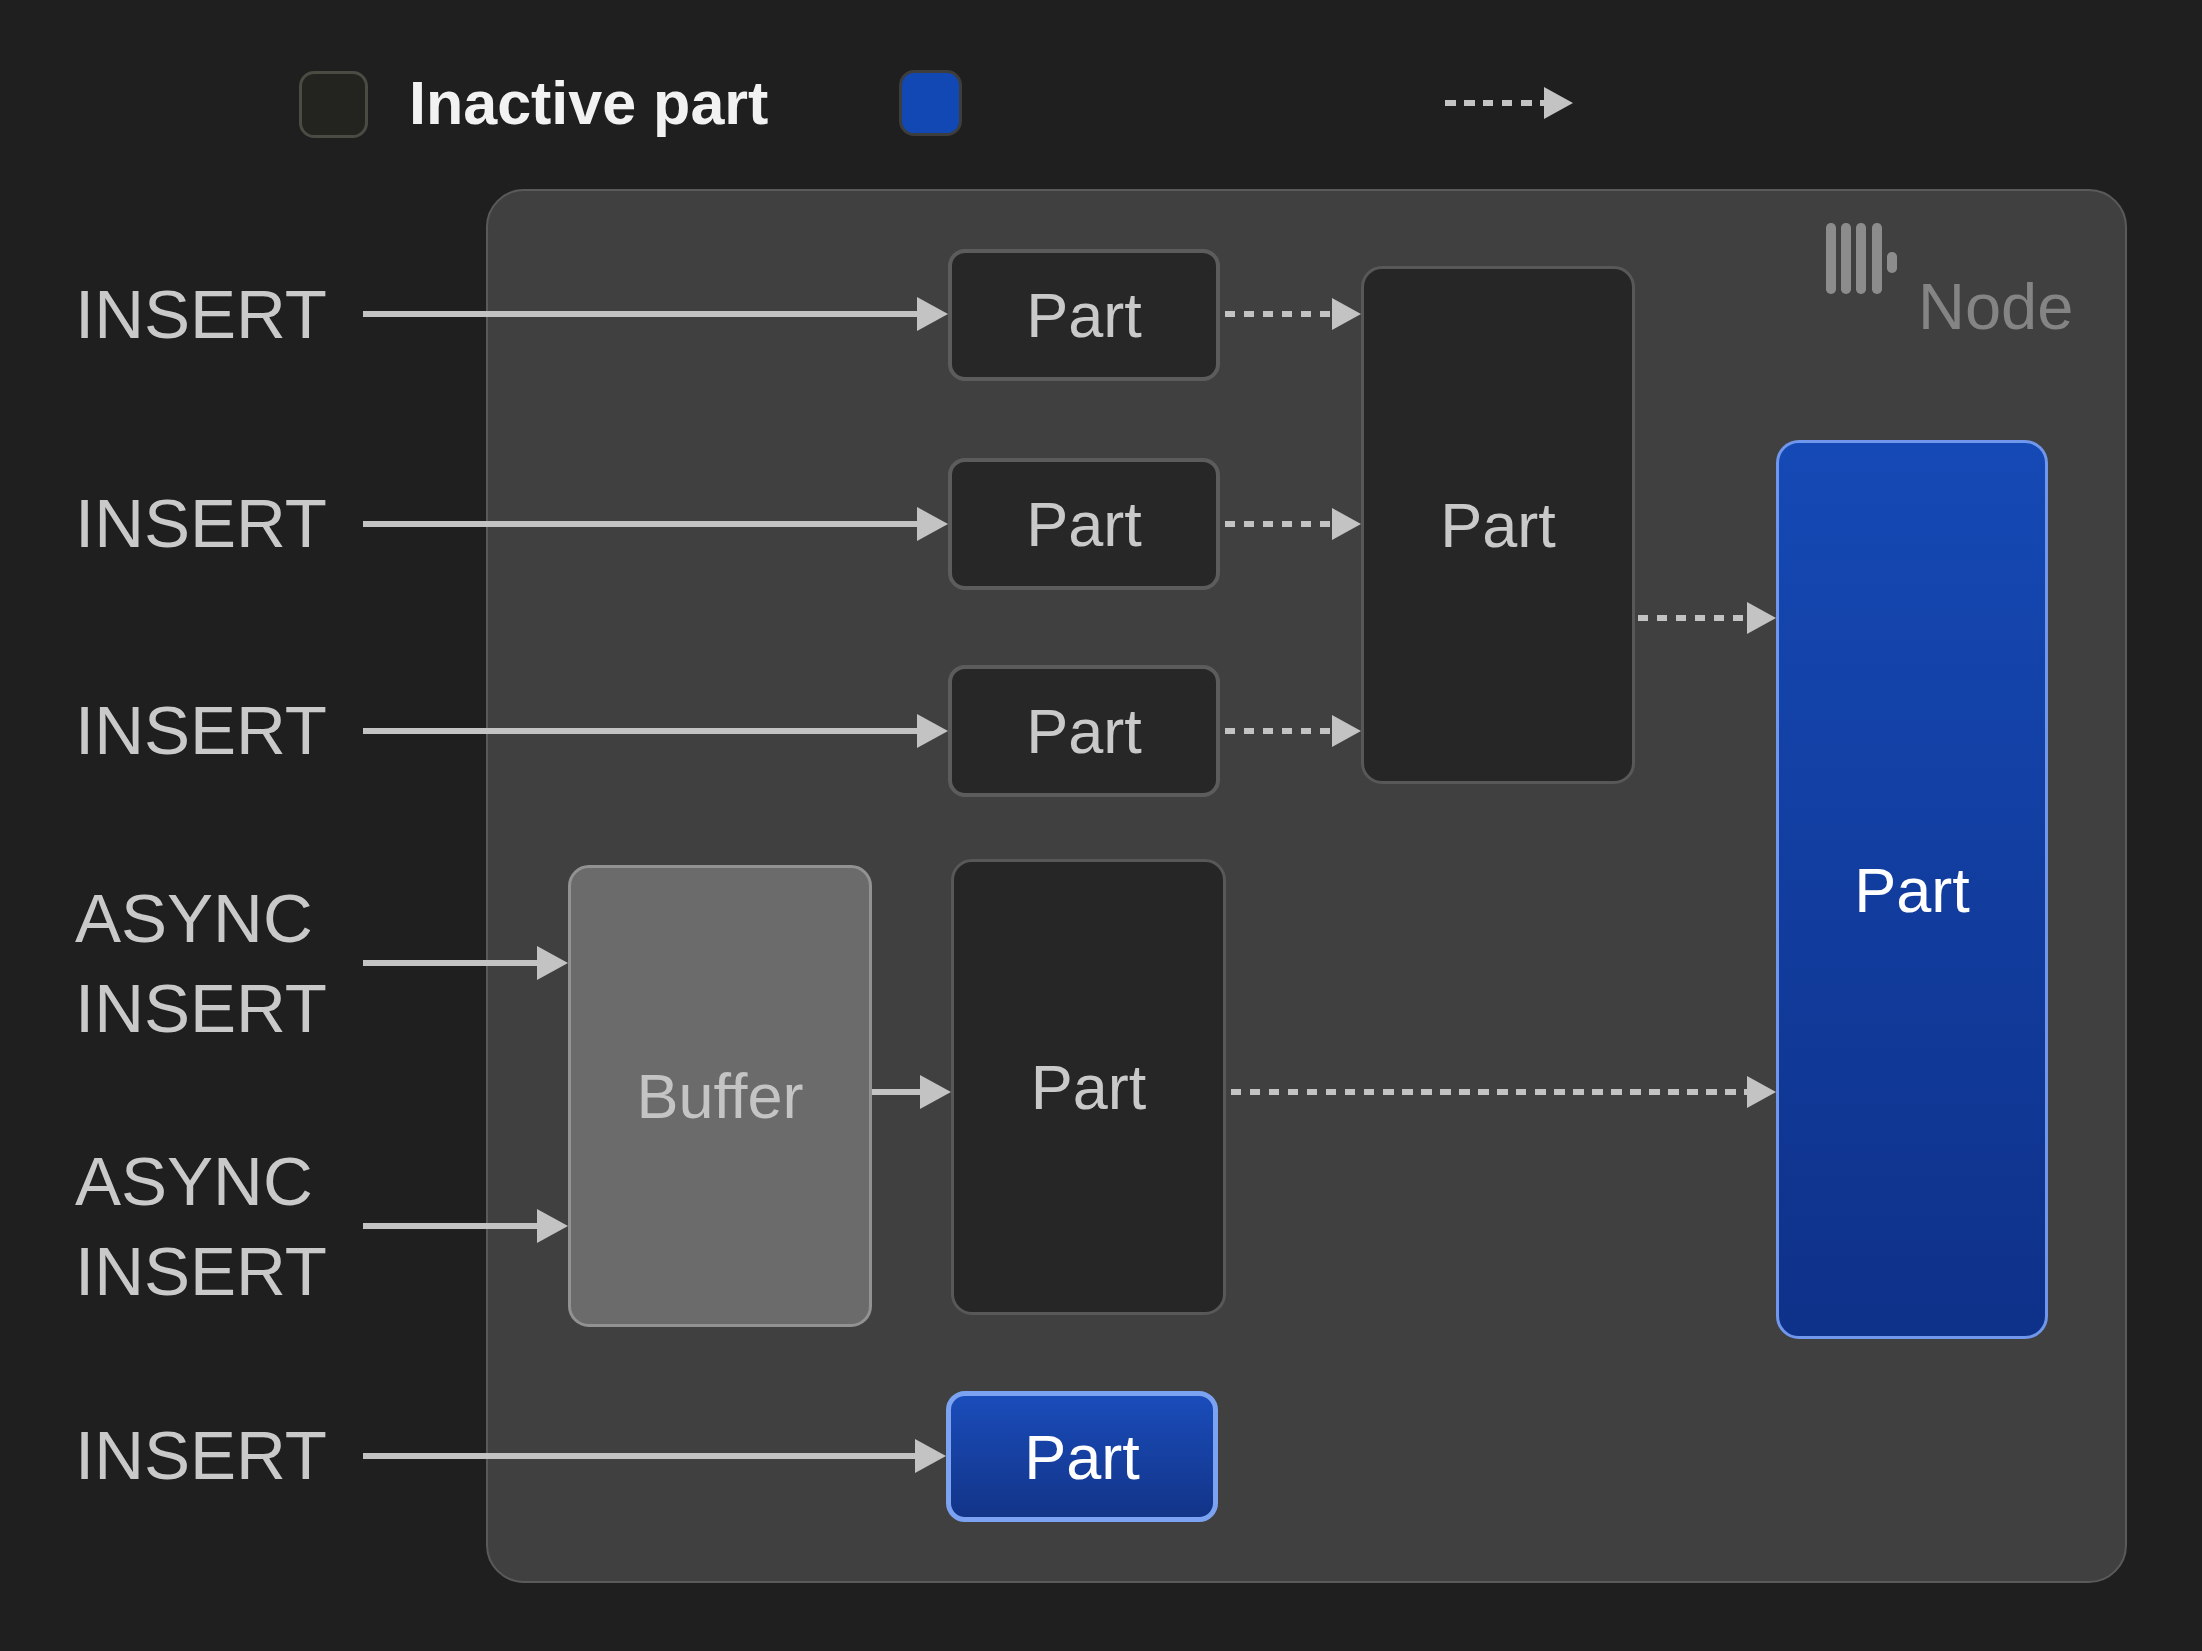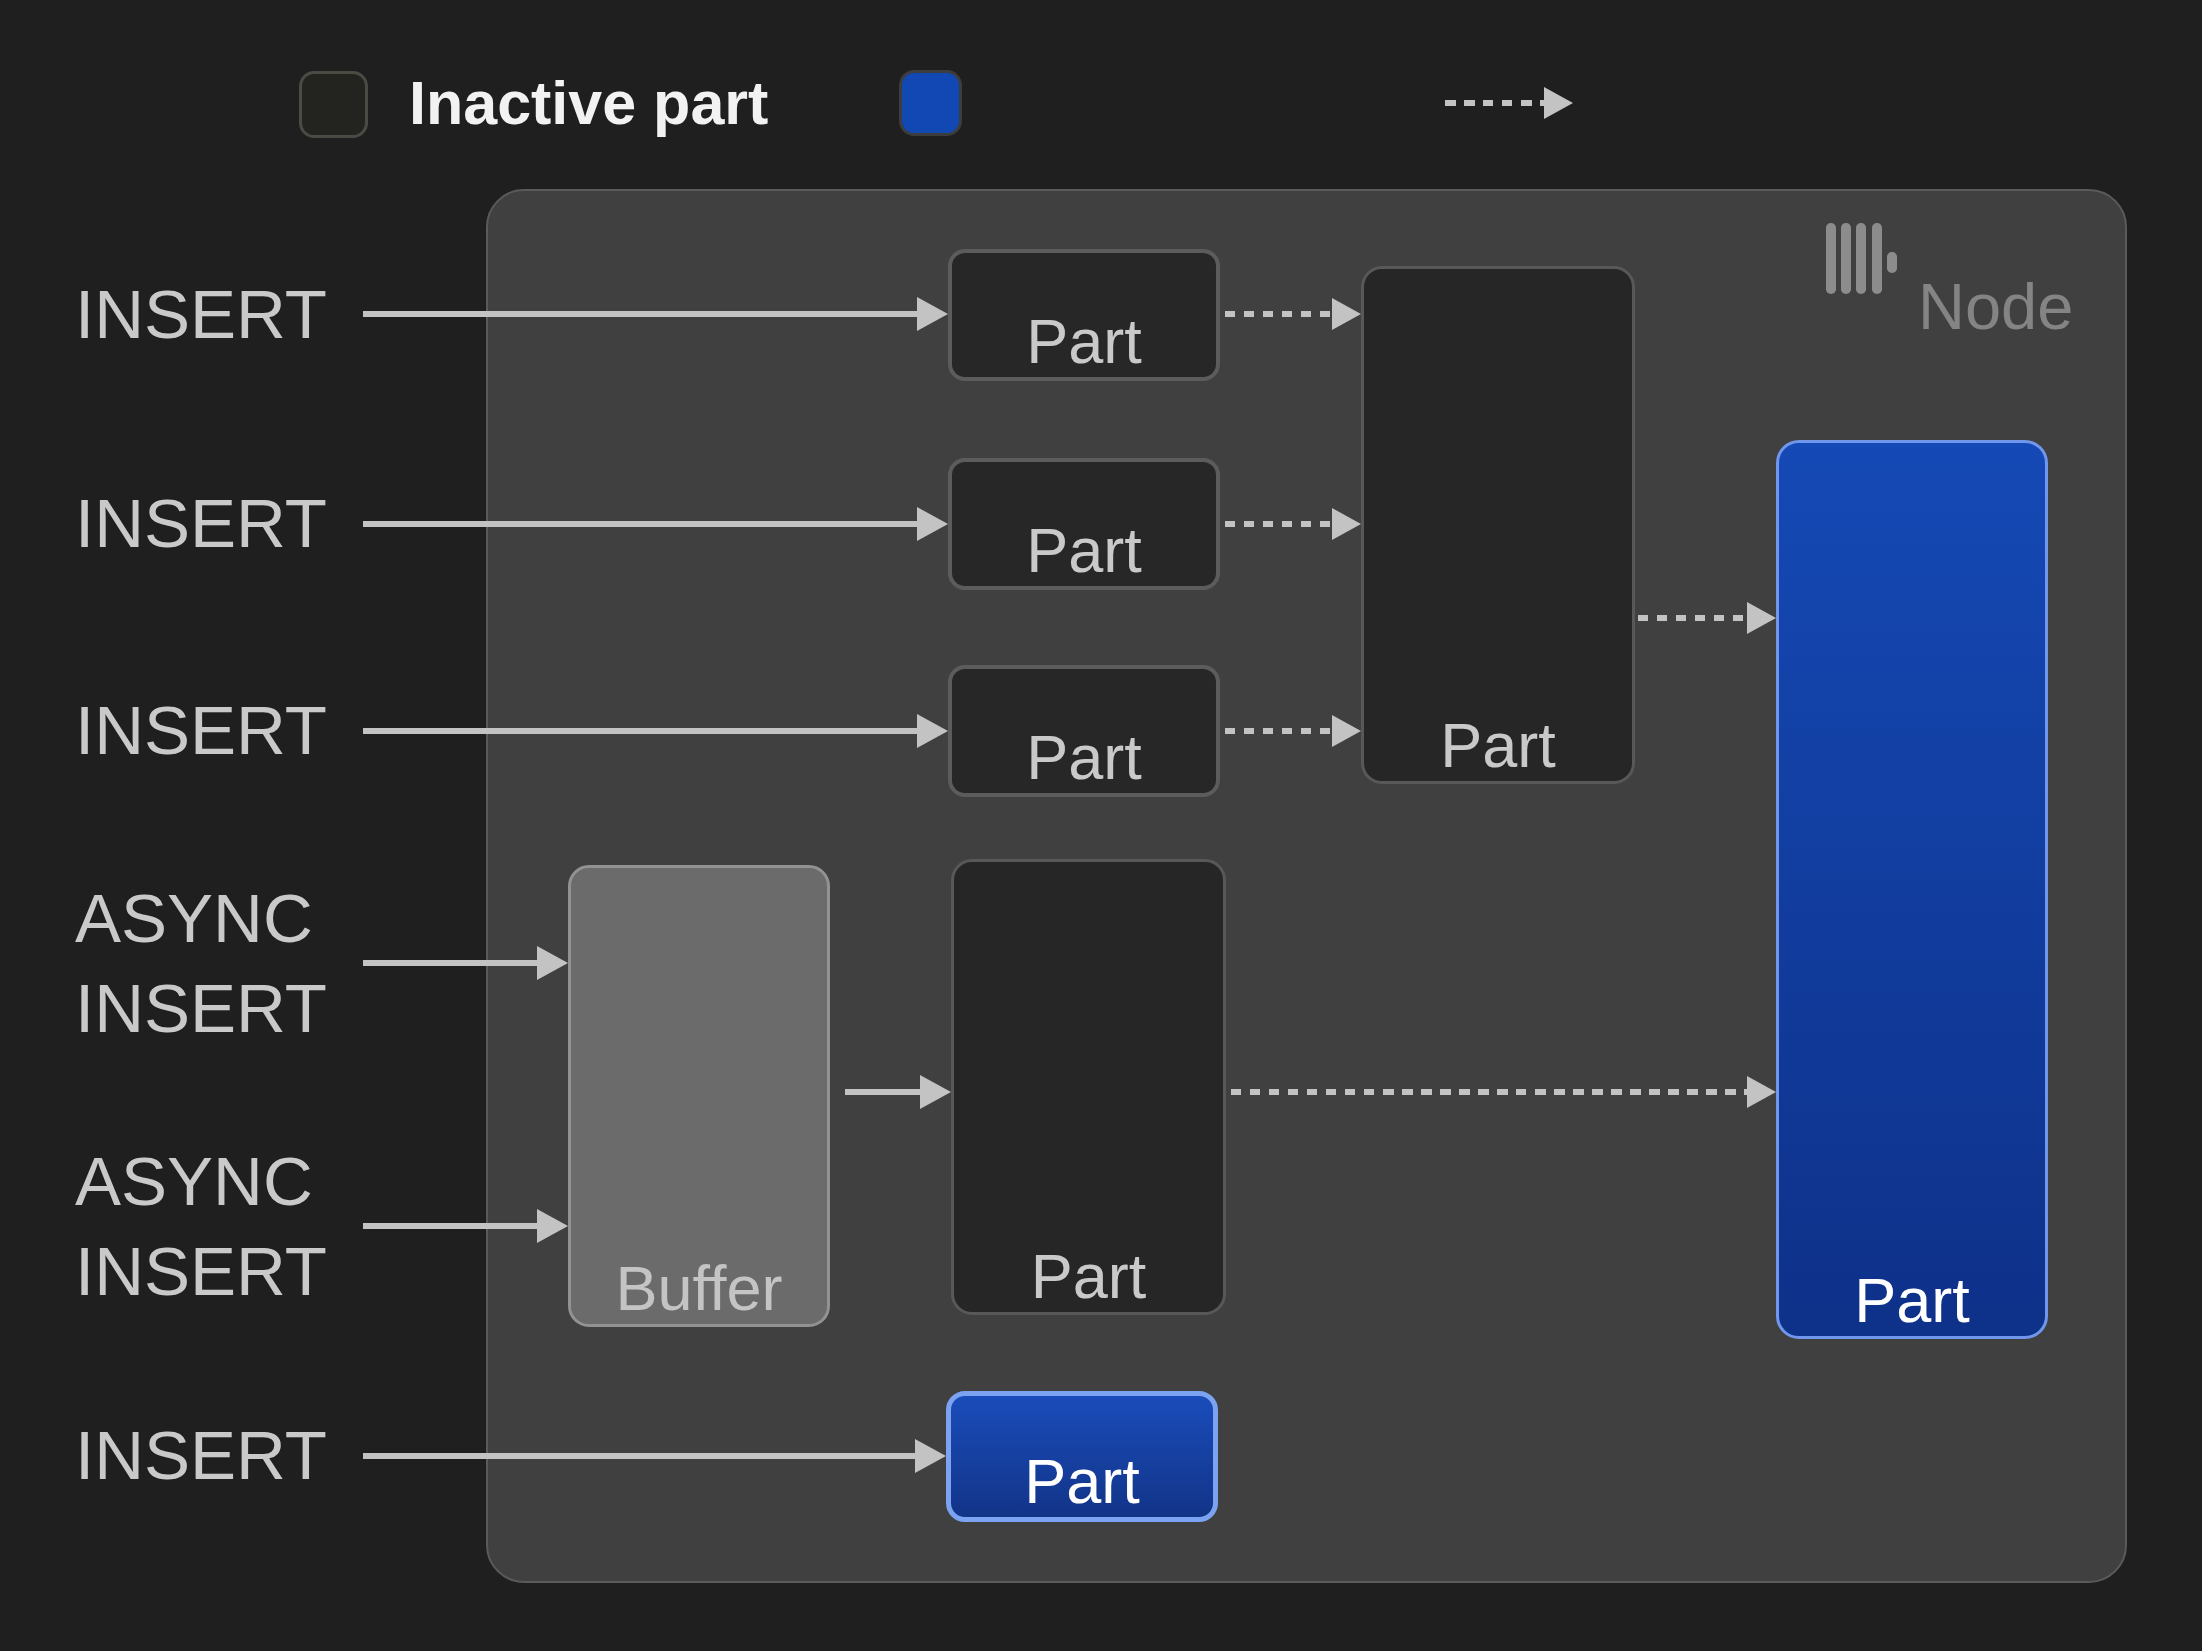--- a/index.html
+++ b/index.html
@@ -69,21 +69,21 @@
     font-weight: 400;
     color: #c9c9c9;
     line-height: 90px;
     white-space: pre-line;
   }
 
   
   .pbox {
     box-sizing: border-box;
     display: flex;
-    align-items: flex-end;
+    align-items: center;
     justify-content: center;
     font-size: 63px;
     font-weight: 400;
     color: #c9c9c9;
   }
   .pbox.small {
     background: #272727;
     border: 4.8px solid #5c5c5c;
     border-radius: 17px;
   }
@@ -230,21 +230,21 @@
     <span>Part</span>
   </div>
   <div class="abs pbox small" style="left:948px; top:665px; width:272px; height:132px;">
     <span>Part</span>
   </div>
 
   <div class="abs pbox tall" style="left:1361px; top:266px; width:274px; height:518px;">
     <span>Part</span>
   </div>
 
-  <div class="abs pbox buffer" style="left:568px; top:865px; width:262px; height:462px;">
+  <div class="abs pbox buffer" style="left:568px; top:865px; width:304px; height:462px;">
     <span>Buffer</span>
   </div>
 
   <div class="abs pbox tall" style="left:951px; top:859px; width:275px; height:456px;">
     <span>Part</span>
   </div>
 
   <div class="abs pbox active-lg" style="left:1776px; top:440px; width:272px; height:899px;">
     <span>Part</span>
   </div>

